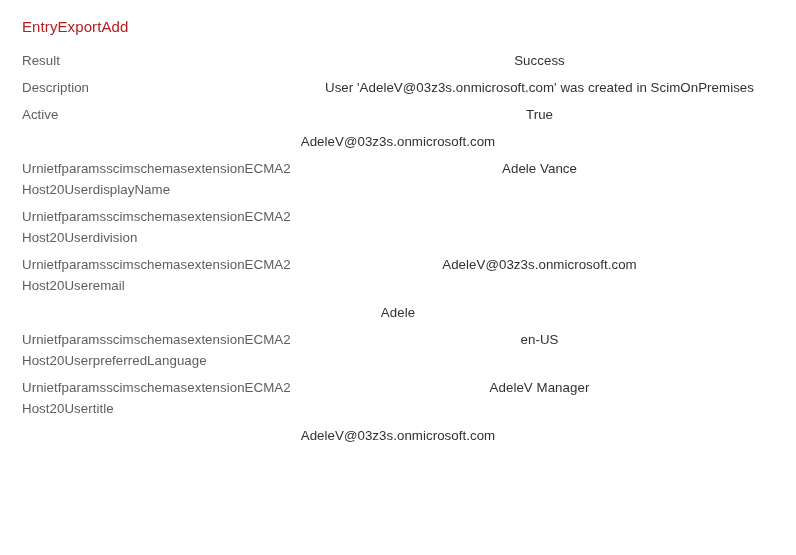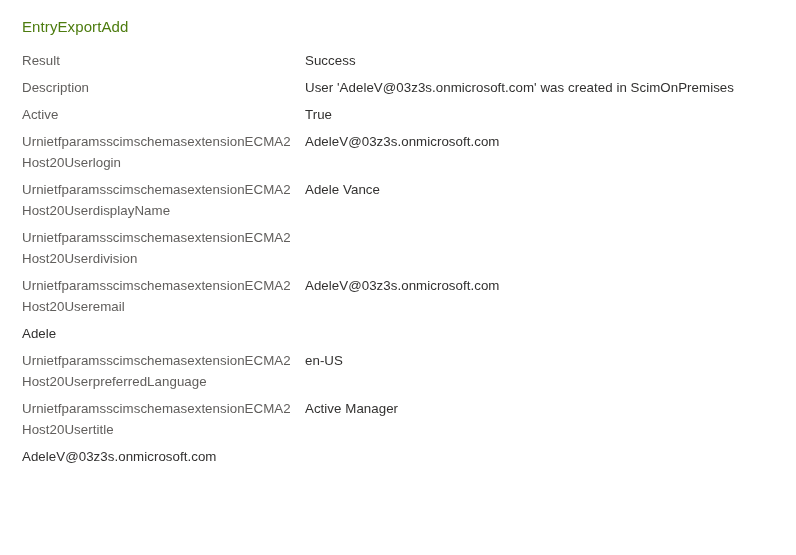--- a/index.html
+++ b/index.html
@@ -24,21 +24,21 @@
     box-sizing: border-box;
     padding: 0;
   }
 
   .panel-title {
     position: absolute;
     left: 22px;
     top: 16px;
     font-size: 15px;
     line-height: 21px;
-    color: #4d7c0f;
+    color: #b91c1c;
     font-weight: 400;
     letter-spacing: 0.1px;
     white-space: nowrap;
   }
 
   .detail-list {
     position: absolute;
     left: 22px;
     top: 50px;
     width: 752px;
@@ -68,21 +68,21 @@
 
   .detail-value {
     flex: 1 1 auto;
     font-size: 13.3px;
     line-height: 21px;
     color: #323130;
     font-weight: 400;
     letter-spacing: 0.05px;
     overflow-wrap: break-word;
     word-break: break-word;
-    text-align: left;
+    text-align: center;
   }
 </style>
 </head>
 <body>
 
 <div class="panel">
 
   <div class="panel-title">EntryExportAdd</div>
 
   <div class="detail-list">
@@ -92,21 +92,20 @@
       </div>
       <div class="detail-row">
         <div class="detail-label">Description</div>
         <div class="detail-value">User 'AdeleV@03z3s.onmicrosoft.com' was created in ScimOnPremises</div>
       </div>
       <div class="detail-row">
         <div class="detail-label">Active</div>
         <div class="detail-value">True</div>
       </div>
       <div class="detail-row">
-        <div class="detail-label">UrnietfparamsscimschemasextensionECMA2Host20Userlogin</div>
         <div class="detail-value">AdeleV@03z3s.onmicrosoft.com</div>
       </div>
       <div class="detail-row">
         <div class="detail-label">UrnietfparamsscimschemasextensionECMA2Host20UserdisplayName</div>
         <div class="detail-value">Adele Vance</div>
       </div>
       <div class="detail-row">
         <div class="detail-label">UrnietfparamsscimschemasextensionECMA2Host20Userdivision</div>
       </div>
       <div class="detail-row">
@@ -115,20 +114,20 @@
       </div>
       <div class="detail-row">
         <div class="detail-value">Adele</div>
       </div>
       <div class="detail-row">
         <div class="detail-label">UrnietfparamsscimschemasextensionECMA2Host20UserpreferredLanguage</div>
         <div class="detail-value">en-US</div>
       </div>
       <div class="detail-row">
         <div class="detail-label">UrnietfparamsscimschemasextensionECMA2Host20Usertitle</div>
-        <div class="detail-value">Active Manager</div>
+        <div class="detail-value">AdeleV Manager</div>
       </div>
       <div class="detail-row">
         <div class="detail-value">AdeleV@03z3s.onmicrosoft.com</div>
       </div>
     </div>
 
 </div>
 
 </body></html>

